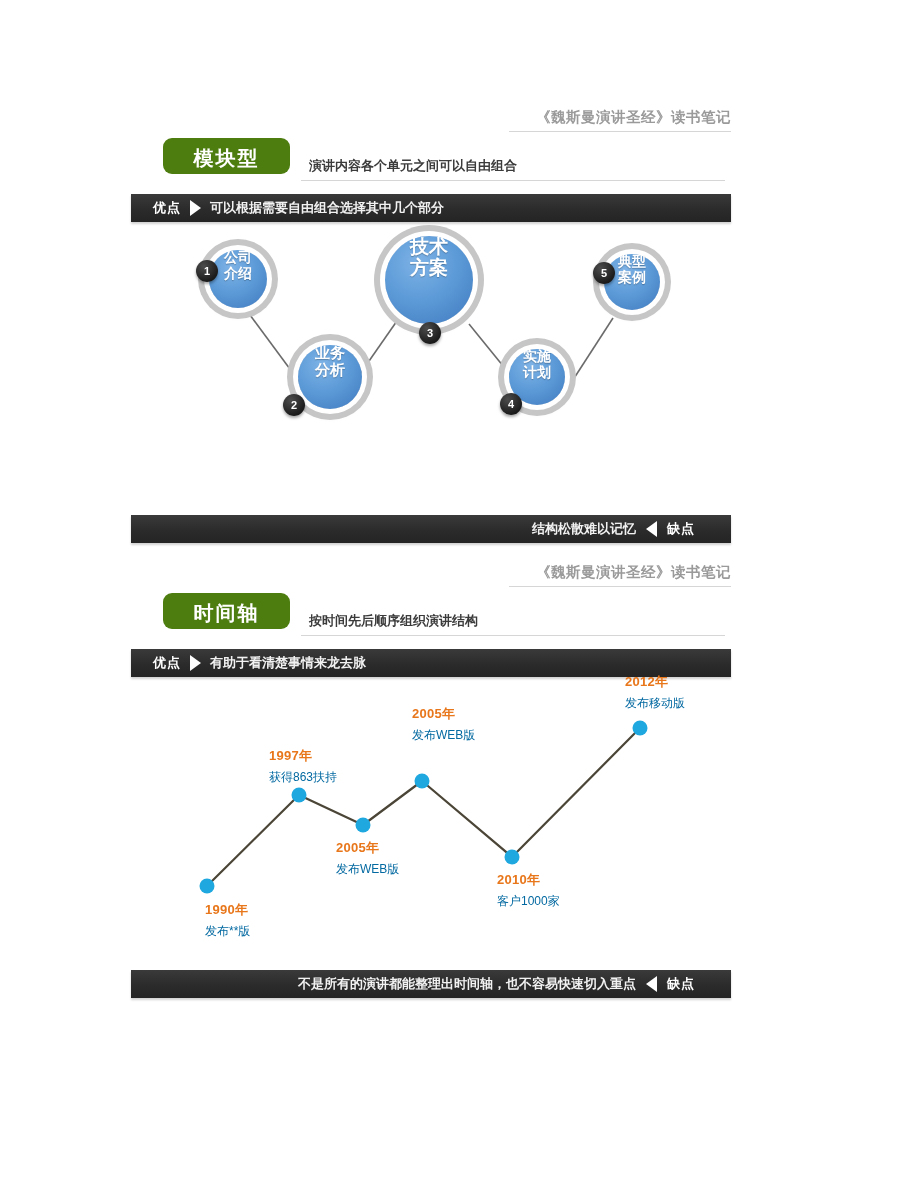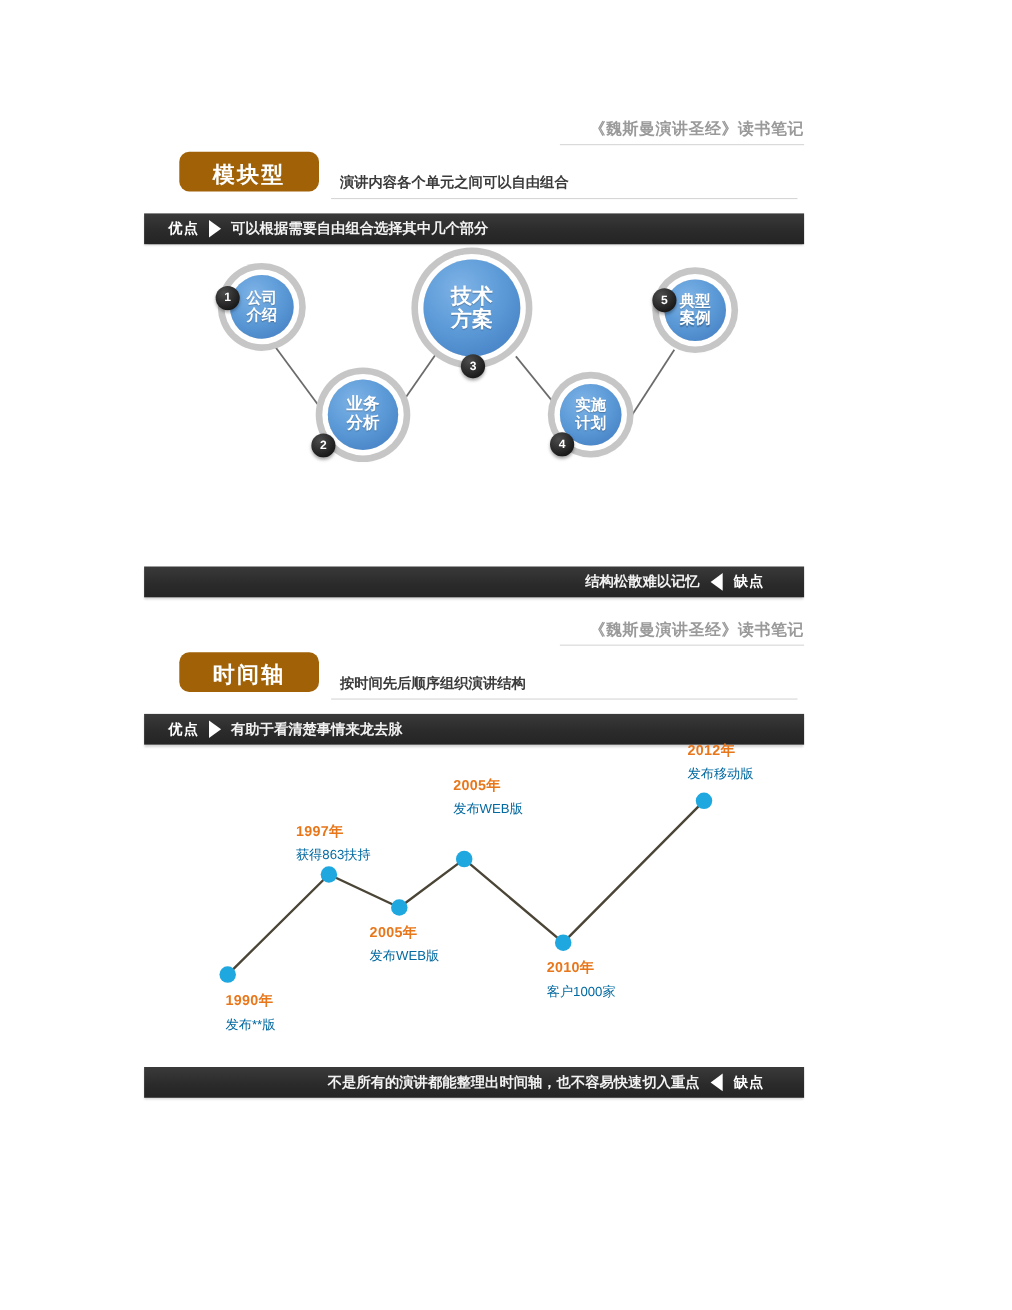--- a/index.html
+++ b/index.html
@@ -50,21 +50,21 @@
     height: 1px;
     background: #d6d6d6;
   }
 
   .title-badge {
     position: absolute;
     left: 32px;
     top: 38px;
     width: 127px;
     height: 36px;
-    background: #a16207;
+    background: #4d7c0f;
     border-radius: 9px;
     box-sizing: border-box;
   }
   .title-badge-text {
     position: absolute;
     left: 0; right: 0;
     top: 7px;
     text-align: center;
     font-size: 20px;
     font-weight: bold;
@@ -151,21 +151,20 @@
 
   .node {
     position: absolute;
     border-radius: 50%;
     background: radial-gradient(circle at 38% 30%, #7eb3e6 0%, #5d9bd8 45%, #4a86c8 80%, #4076ba 100%);
     box-shadow:
       0 0 0 5px #ffffff,
       0 0 0 11px #c6c6c6,
       0 4px 9px rgba(0,0,0,0.30);
     display: flex;
-    align-items: center;
     justify-content: center;
     text-align: center;
     color: #ffffff;
     font-weight: bold;
     line-height: 1.12;
     text-shadow: 0 1px 1px rgba(0,0,0,0.25);
   }
   .badge-num {
     position: absolute;
     width: 22px; height: 22px;

